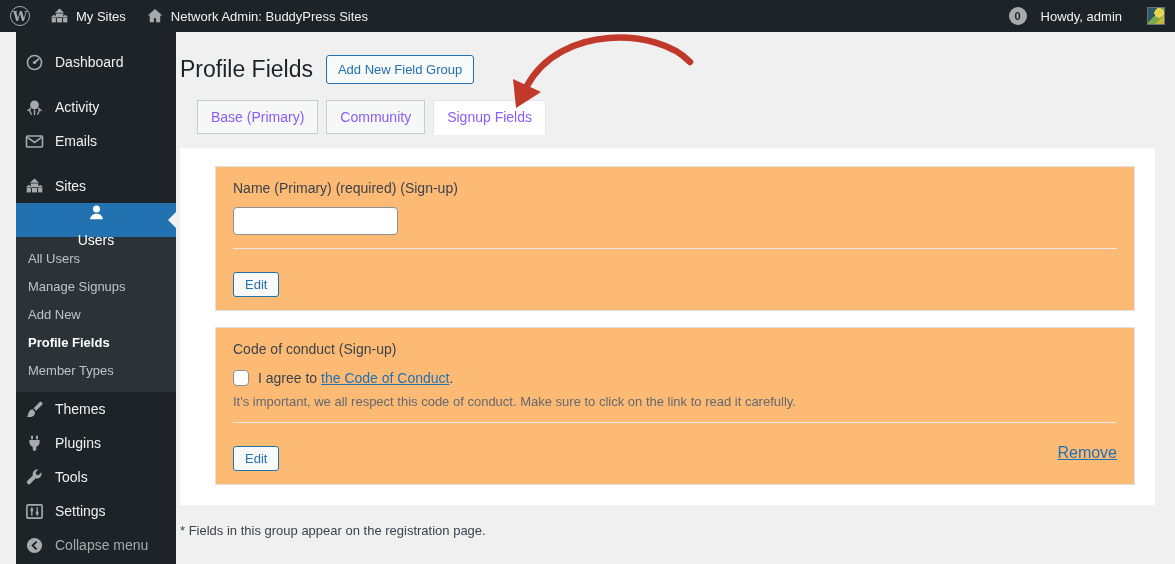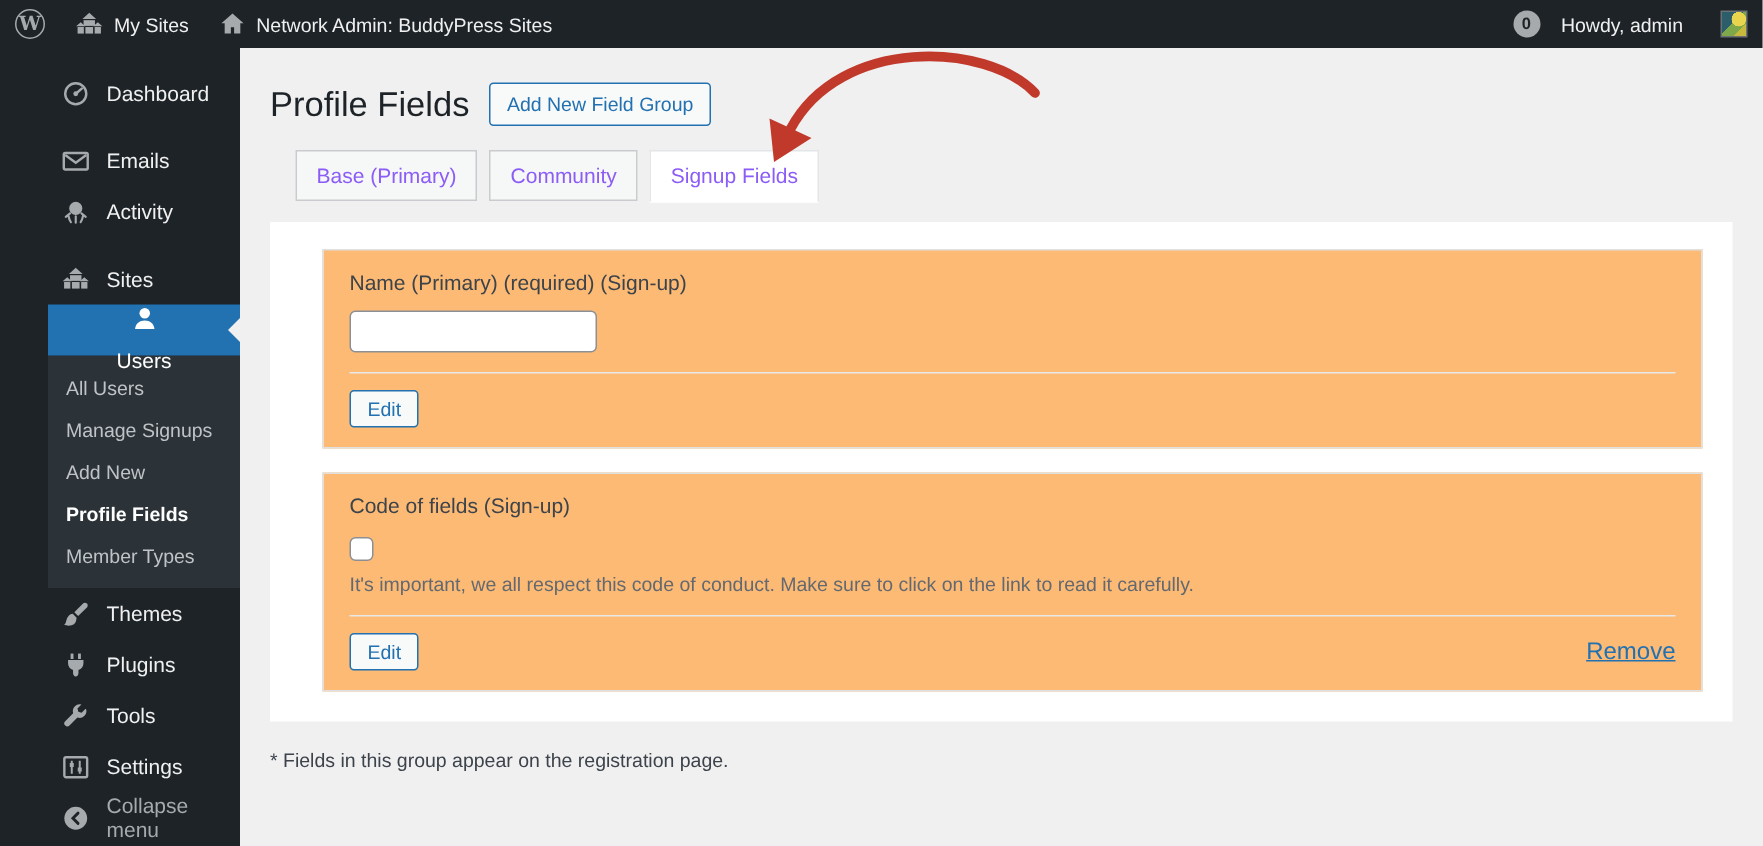--- a/index.html
+++ b/index.html
@@ -31,22 +31,22 @@
   .howdy { display:flex; align-items:center; gap:25px; cursor:pointer; }
   .avatar {
     width:18px; height:18px; border:1px solid #6b7075;
     background:
       radial-gradient(circle at 70% 30%, #e8d44d 0 30%, transparent 31%),
       linear-gradient(135deg,#2b5d6b 0 45%, #7fa84b 45% 75%, #c7b93e 75%);
   }
 
   
   .sidebar {
-    position:absolute; top:32px; left:0; width:160px; height:532px;
-    background:#1d2327; font-size:14px; z-index:30;padding-left:32px;
+    position:absolute; top:32px; left:16px; width:160px; height:532px;
+    background:#1d2327; font-size:14px; z-index:30;
   }
   .menu-item {
     height:34px; display:flex; align-items:center; gap:10px; padding:0 8px;
     color:#f0f0f1; cursor:pointer; position:relative;
   }
   .mi-icon { width:21px; display:flex; justify-content:center; align-items:center; color:#a7aaad; flex:none; }
   .menu-item.active { background:#2271b1; color:#fff;flex-direction:column; }
   .menu-item.active .mi-icon { color:#fff; }
   .menu-item.active .current-arrow {
     position:absolute; right:0; top:50%; margin-top:-8px; width:0; height:0;
@@ -92,21 +92,21 @@
   .checkbox-row { display:flex; align-items:center; gap:9px; margin-top:13px; font-size:14px; color:#3c434a; }
   .checkbox {
     appearance:none; -webkit-appearance:none; width:16px; height:16px; margin:0;
     border:1px solid #8c8f94; border-radius:4px; background:#fff; cursor:pointer; flex:none;
   }
   .card-desc { margin-top:8px; font-size:13px; color:#646970; }
   .card-divider { border:none; border-top:1px solid #e8e8e8; margin:13px 0 11px; }
   .card-actions { display:flex; align-items:center; justify-content:space-between; }
   .btn-edit {
     background:#f8f9f9; border:1px solid #2271b1; color:#2271b1; border-radius:3px;
-    font-size:13px; padding:4px 11px; cursor:pointer; font-family:inherit;
+    font-size:13px; padding:4px 11px; cursor:pointer; font-family:inherit;margin-top:12px;
   }
   .link { color:#2271b1; text-decoration:underline; cursor:pointer; }
   .footnote { margin-top:18px; font-size:13px; color:#3c434a; }
 
   
   .arrow-annot { position:absolute; left:0; top:0; z-index:60; pointer-events:none; }
 </style>
 </head>
 <body>
 
@@ -159,35 +159,35 @@
         </svg>
     </span>
     <span>Dashboard</span>
   </div>
 
   <div class="menu-gap"></div>
 
   <div class="menu-item">
     <span class="mi-icon">
       <svg width="19" height="19" viewBox="0 0 20 20">
+          <circle cx="10" cy="7.3" r="4.6" fill="currentColor"></circle>
+          <path d="M4.8 12.3c.4 2 .9 3.3 1.8 4.7M10 12.8v4.6M15.2 12.3c-.4 2-.9 3.3-1.8 4.7M6 10.8L3 13.2M14 10.8l3 2.4" stroke="currentColor" stroke-width="1.5" fill="none" stroke-linecap="round"></path>
+        </svg>
+    </span>
+    <span>Activity</span>
+  </div>
+
+  <div class="menu-item">
+    <span class="mi-icon">
+      <svg width="19" height="19" viewBox="0 0 20 20">
           <rect x="1.6" y="4.2" width="16.8" height="11.6" rx="1" fill="none" stroke="currentColor" stroke-width="1.7"></rect>
           <path d="M2.6 5.6L10 11l7.4-5.4" fill="none" stroke="currentColor" stroke-width="1.7"></path>
         </svg>
     </span>
     <span>Emails</span>
-  </div>
-
-  <div class="menu-item">
-    <span class="mi-icon">
-      <svg width="19" height="19" viewBox="0 0 20 20">
-          <circle cx="10" cy="7.3" r="4.6" fill="currentColor"></circle>
-          <path d="M4.8 12.3c.4 2 .9 3.3 1.8 4.7M10 12.8v4.6M15.2 12.3c-.4 2-.9 3.3-1.8 4.7M6 10.8L3 13.2M14 10.8l3 2.4" stroke="currentColor" stroke-width="1.5" fill="none" stroke-linecap="round"></path>
-        </svg>
-    </span>
-    <span>Activity</span>
   </div>
 
   <div class="menu-gap"></div>
 
   <div class="menu-item">
     <span class="mi-icon">
       <svg width="19" height="19" viewBox="0 0 20 20" fill="currentColor">
           <path d="M10 1.6L5.2 6h9.6L10 1.6z"></path>
           <rect x="6" y="6.8" width="8" height="4"></rect>
           <path d="M4 8.2L.8 11h6.4L4 8.2z"></path>
@@ -290,23 +290,24 @@
     <div class="card">
       <div class="card-label">Name (Primary) (required) (Sign-up)</div>
       <input type="text" class="field-input" value="" style="">
       <hr class="card-divider">
       <div class="card-actions">
         <button class="btn-edit">Edit</button>
       </div>
     </div>
 
     <div class="card">
-      <div class="card-label">Code of fields (Sign-up)</div>
+      <div class="card-label">Code of conduct (Sign-up)</div>
       <div class="checkbox-row">
         <input type="checkbox" class="checkbox" style="">
+        <span><span>I agree to </span><span class="link">the Code of Conduct</span><span>.</span></span>
       </div>
       <div class="card-desc">It's important, we all respect this code of conduct. Make sure to click on the link to read it carefully.</div>
       <hr class="card-divider">
       <div class="card-actions">
         <button class="btn-edit">Edit</button>
         <span class="link">Remove</span>
       </div>
     </div>
 
   </div>

